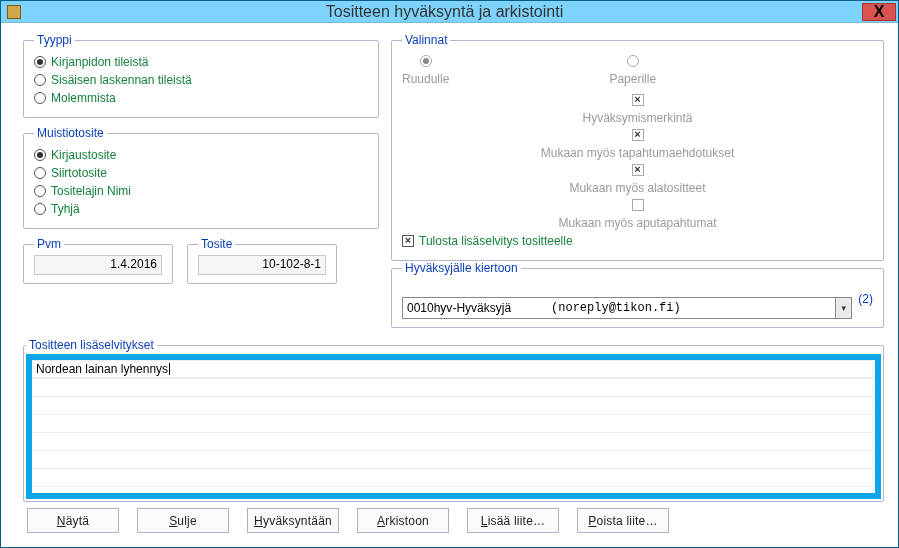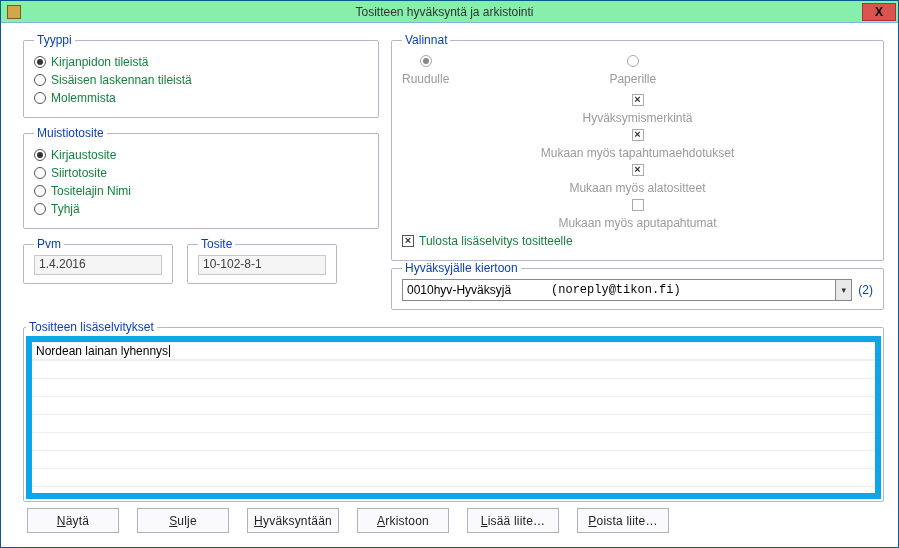--- a/index.html
+++ b/index.html
@@ -16,23 +16,23 @@
     display: flex;
     flex-direction: column;
     border: 1px solid #0a5b8a;
     background: #fff;
   }
   .titlebar {
     height: 22px;
     display: flex;
     align-items: center;
     padding: 0 2px 0 6px;
-    background: #86efac;
+    background: #7dd3fc;
     color: #333;
-    font-size: 12px;
+    font-size: 16px;
     border-bottom: 1px solid #7fb9cf;
   }
   .titlebar .app-icon {
     width: 14px; height: 14px;
     background: #d4a64a;
     border: 1px solid #7a5c20;
     margin-right: 6px;
     flex: none;
   }
   .titlebar .title {
@@ -116,38 +116,40 @@
     display: flex;
     gap: 14px;
   }
   .pvm-tosite fieldset { flex: none; width: 150px; }
   .field-input {
     width: 100%;
     height: 20px;
     border: 1px solid #c8c8c8;
     padding: 1px 4px;
     background: #f5f5f5;
-    color: #404040;
-    font-size: 12px;
+    color: #000000;
+    font-size: 12px;
+    text-align: right;
   }
   .approver-row {
     display: flex;
     align-items: center;
     gap: 6px;
   }
   .approver-select {
     flex: 1;
     height: 22px;
     border: 1px solid #888;
     display: flex;
     align-items: center;
     padding: 0 0 0 4px;
     background: #fff;
     font-size: 12px;
     position: relative;
+    margin-top: 18px;
   }
   .approver-select .dd {
     height: 100%;
     width: 16px;
     border-left: 1px solid #888;
     display: flex;
     align-items: center;
     justify-content: center;
     font-size: 9px;
     color: #333;

